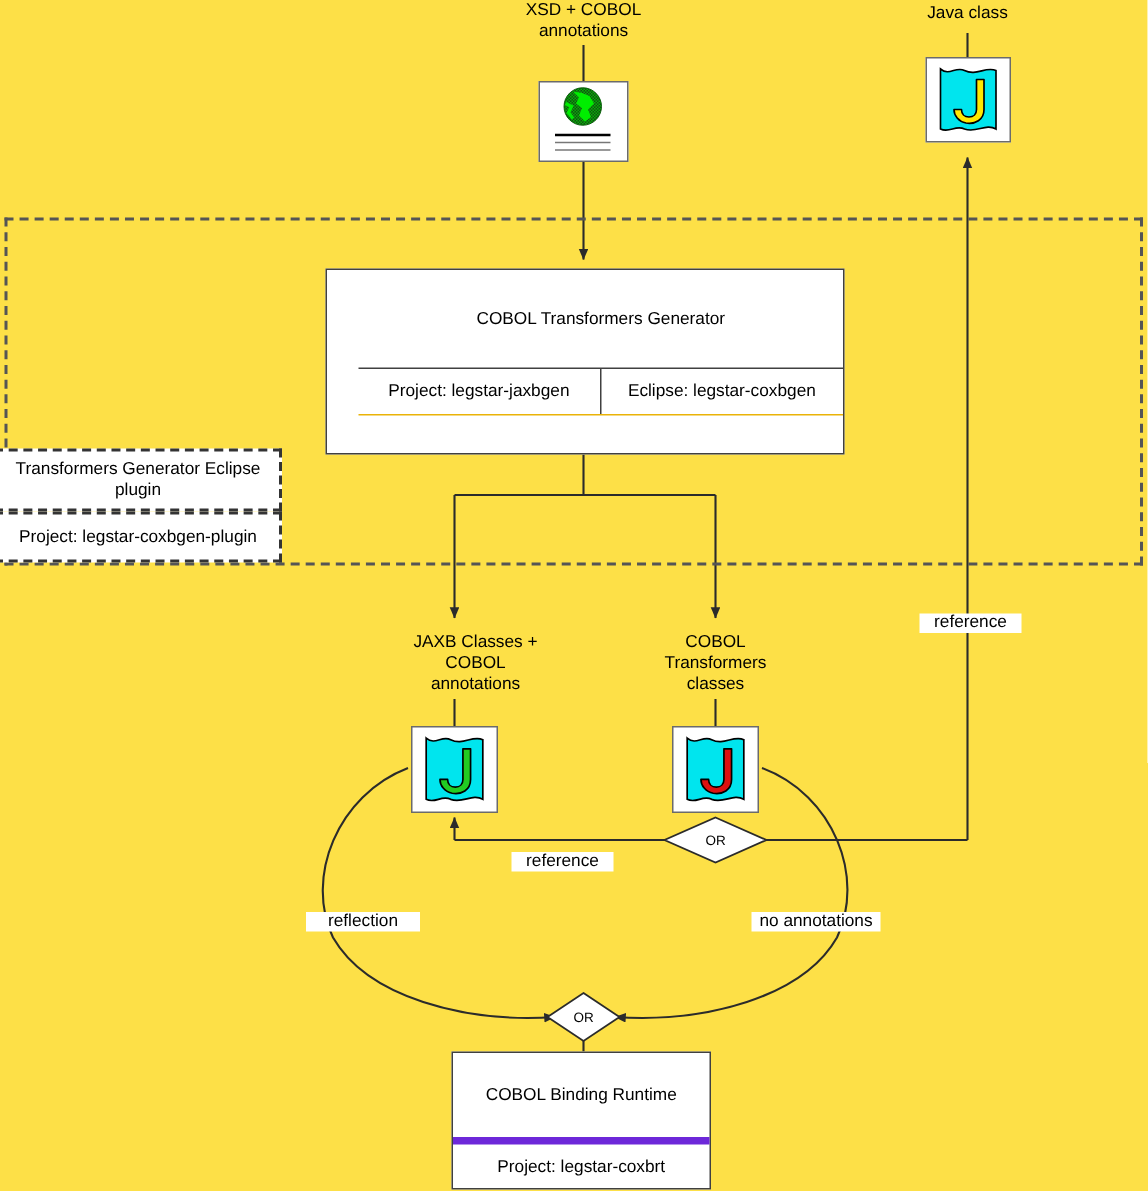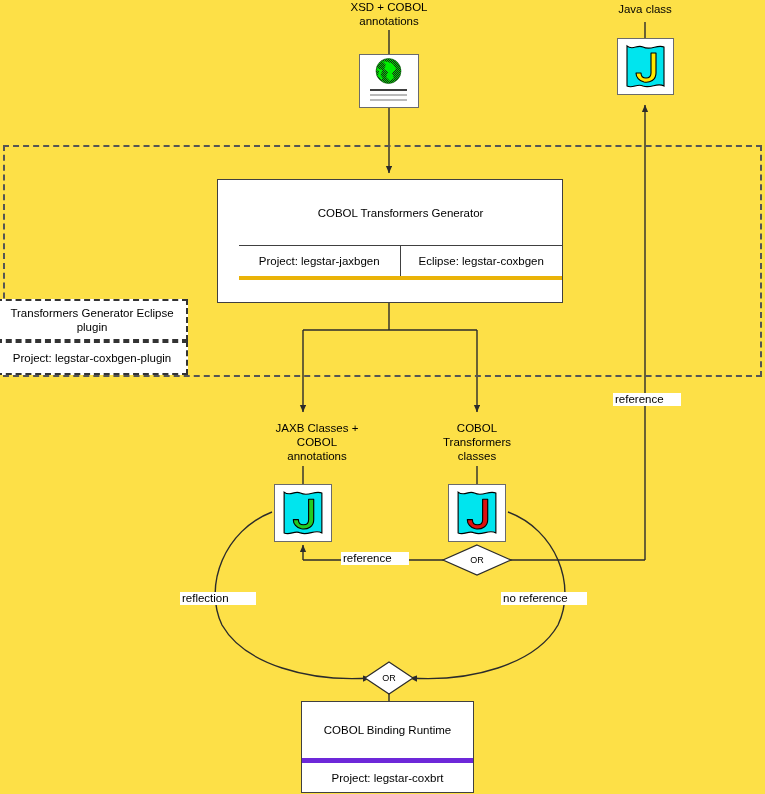--- a/index.html
+++ b/index.html
@@ -30,22 +30,23 @@
     text-align: center;
     line-height: 14px;
     white-space: pre-line;
   }
   .edge-lbl {
     position: absolute;
     font-size: 11.5px;
     color: #000000;
     background: #ffffff;
     padding: 0 2px;
-    text-align: left;
+    text-align: center;
     line-height: 13px;
+    margin-top: 16px;
   }
   .or-lbl {
     position: absolute;
     font-size: 9px;
     color: #000000;
     text-align: center;
     line-height: 10px;
   }
   .boxed {
     position: absolute;
@@ -169,21 +170,21 @@
     <svg width="49" height="49" viewBox="0 0 49 49">
       <path d="M6,4 C12,9 16,2 22,5 C30,9 36,2 43,5 L43,44 C36,40 30,47 22,44 C16,41 12,47 6,44 Z" fill="#00e5ee" stroke="#000000" stroke-width="1.1"></path>
       <path d="M30,11 L35,11 L35,31 C35,38 29,41 23,40 C18,39 15,35 15,31 L20,31 C20,34 22,36 25,36 C28,36 30,34 30,31 Z" fill="#ffe800" stroke="#000000" stroke-width="1.1" stroke-linejoin="round"></path>
     </svg>
   </div>
 
   <div class="dashed-zone" style="left:3px; top:145px; width:759px; height:232px;"></div>
 
   <div class="boxed" style="left:217px; top:179px; width:346px; height:124px;padding-left:21px;">
     <div class="cell" style="width:100%; height:66px; border-bottom:1px solid #404040;">COBOL Transformers Generator</div>
-    <div style="display:flex; width:100%; height:30px; border-bottom:4px solid #eab308;">
+    <div style="display:flex; width:100%; height:30px; border-bottom:1px solid #eab308;">
       <div class="cell" style="width:50%; height:100%; border-right:1px solid #404040;">Project: legstar-jaxbgen</div>
       <div class="cell" style="width:50%; height:100%;">Eclipse: legstar-coxbgen</div>
     </div>
   </div>
 
   <div class="dashed-box" style="left:-4px; top:299px; width:192px; height:42px;">
     <div class="cell" style="width:100%; height:100%; padding:0 6px;">Transformers Generator Eclipse plugin</div>
   </div>
   <div class="dashed-box" style="left:-4px; top:341px; width:192px; height:34px;">
     <div class="cell" style="width:100%; height:100%; padding:0 6px;">Project: legstar-coxbgen-plugin</div>
@@ -208,23 +209,23 @@
     <svg width="50" height="50" viewBox="0 0 49 49">
       <path d="M6,4 C12,9 16,2 22,5 C30,9 36,2 43,5 L43,44 C36,40 30,47 22,44 C16,41 12,47 6,44 Z" fill="#00e5ee" stroke="#000000" stroke-width="1.1"></path>
       <path d="M30,11 L35,11 L35,31 C35,38 29,41 23,40 C18,39 15,35 15,31 L20,31 C20,34 22,36 25,36 C28,36 30,34 30,31 Z" fill="#dd1111" stroke="#000000" stroke-width="1.1" stroke-linejoin="round"></path>
     </svg>
   </div>
 
   <div class="edge-lbl" style="left:341px; top:552px; width:64px;">reference</div>
 
   <div class="edge-lbl" style="left:613px; top:393px; width:64px;">reference</div>
 
-  <div class="edge-lbl" style="left:180px; top:592px; width:72px;">reflection</div>
-
-  <div class="edge-lbl" style="left:501px; top:592px; width:82px;">no reference</div>
+  <div class="edge-lbl" style="left:204px; top:592px; width:72px;">reflection</div>
+
+  <div class="edge-lbl" style="left:501px; top:592px; width:82px;">no annotations</div>
 
   <div class="or-lbl" style="left:457px; top:555px; width:40px;">OR</div>
 
   <div class="or-lbl" style="left:369px; top:673px; width:40px;">OR</div>
 
   <div class="boxed" style="left:301px; top:701px; width:173px; height:92px;">
     <div class="cell" style="width:100%; height:61px; border-bottom:5px solid #6d28d9;">COBOL Binding Runtime</div>
     <div class="cell" style="width:100%; height:29px;">Project: legstar-coxbrt</div>
   </div>
 

